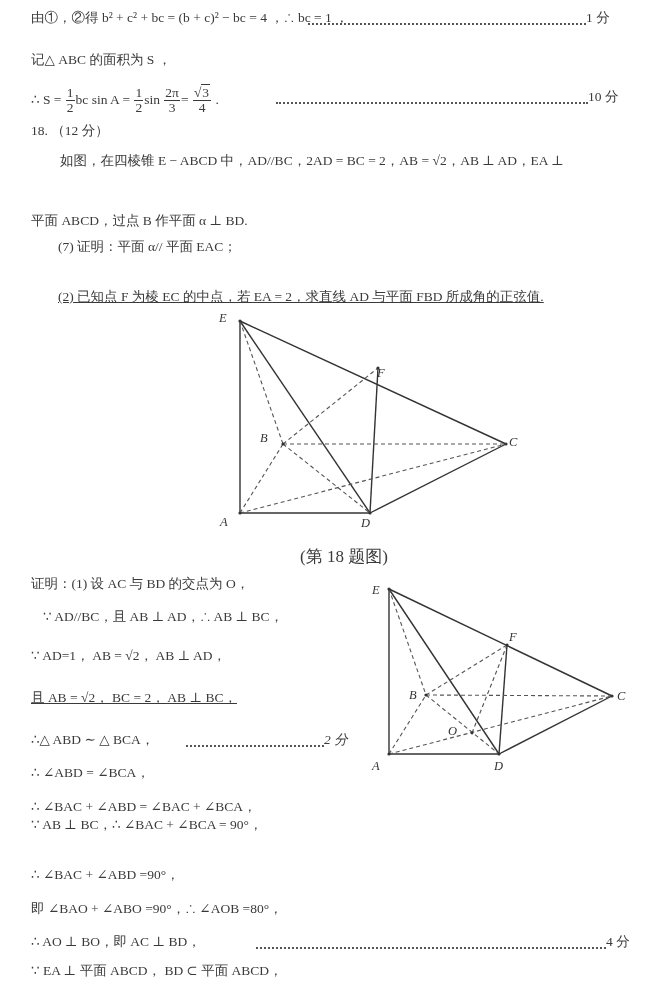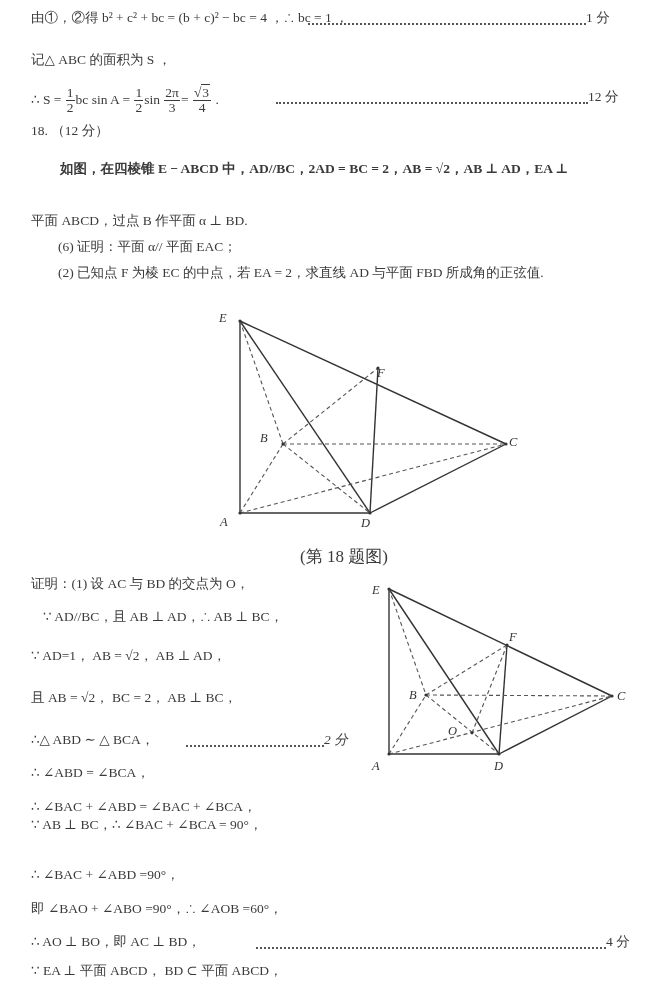--- a/index.html
+++ b/index.html
@@ -33,36 +33,36 @@
 
 <div class="line" style="top:86px;">
   <span>∴ S =</span>
   <span class="frac"><span class="num">1</span><span>2</span></span><span>bc sin A =</span>
   <span class="frac"><span class="num">1</span><span>2</span></span><span>sin</span>
   <span class="frac"><span class="num">2π</span><span>3</span></span><span>=</span>
   <span class="frac"><span class="num">√<span class="sqrt" style="display:inline;">3</span></span><span>4</span></span>
   <span>.</span>
 </div>
 <div class="leader" style="left:276px; top:88px;">
-  <span class="dots" style="width:312px;"></span><span>12 分</span>
+  <span class="dots" style="width:312px;"></span><span>10 分</span>
 </div>
 
 <div class="line" style="top:122px;">
   <span>18. （12 分）</span>
 </div>
-<div class="line" style="top:160px; left:60px;font-weight:bold;">
+<div class="line" style="top:152px; left:60px;">
   <span>如图，在四棱锥 E − ABCD 中，AD//BC，2AD = BC = 2，AB = √2，AB ⊥ AD，EA ⊥</span>
 </div>
 <div class="line" style="top:212px;">
   <span>平面 ABCD，过点 B 作平面 α ⊥ BD.</span>
 </div>
 <div class="line" style="top:238px; left:58px;">
-  <span>(6) 证明：平面 α// 平面 EAC；</span>
+  <span>(7) 证明：平面 α// 平面 EAC；</span>
 </div>
-<div class="line" style="top:264px; left:58px;">
+<div class="line" style="top:288px; left:58px;text-decoration:underline;">
   <span>(2) 已知点 F 为棱 EC 的中点，若 EA = 2，求直线 AD 与平面 FBD 所成角的正弦值.</span>
 </div>
 
 <div class="fig" style="left:0; top:0;">
   <svg width="665" height="560" viewBox="0 0 665 560">
     <g stroke="#333" stroke-width="1.4" fill="none">
       <line x1="240" y1="321" x2="240" y2="513"></line>
       <line x1="240" y1="513" x2="370" y2="513"></line>
       <line x1="240" y1="321" x2="506" y2="444"></line>
       <line x1="240" y1="321" x2="370" y2="513"></line>
@@ -91,30 +91,30 @@
     <text class="lbl" x="509" y="446">C</text>
     <text class="lbl" x="220" y="526">A</text>
     <text class="lbl" x="361" y="527">D</text>
   </svg>
 </div>
 <div class="caption">(第 18 题图)</div>
 
 <div class="line" style="top:575px;"><span>证明：(1) 设 AC 与 BD 的交点为 O，</span></div>
 <div class="line" style="top:608px;margin-left:12px;"><span>∵ AD//BC，且 AB ⊥ AD，∴ AB ⊥ BC，</span></div>
 <div class="line" style="top:647px;"><span>∵ AD=1， AB = √2， AB ⊥ AD，</span></div>
-<div class="line" style="top:689px;"><span>且 AB = √2， BC = 2， AB ⊥ BC，</span></div>
+<div class="line" style="top:689px;text-decoration:underline;"><span>且 AB = √2， BC = 2， AB ⊥ BC，</span></div>
 <div class="line" style="top:731px;"><span>∴△ ABD ∼ △ BCA，</span></div>
 <div class="leader" style="left:186px; top:731px;font-style:italic;">
   <span class="dots" style="width:138px;"></span><span>2 分</span>
 </div>
 <div class="line" style="top:764px;"><span>∴ ∠ABD = ∠BCA，</span></div>
 <div class="line" style="top:798px;"><span>∴ ∠BAC + ∠ABD = ∠BAC + ∠BCA，</span></div>
 <div class="line" style="top:816px;"><span>∵ AB ⊥ BC，∴ ∠BAC + ∠BCA = 90°，</span></div>
 <div class="line" style="top:866px;"><span>∴ ∠BAC + ∠ABD =90°，</span></div>
-<div class="line" style="top:900px;"><span>即 ∠BAO + ∠ABO =90°，∴ ∠AOB =60°，</span></div>
+<div class="line" style="top:900px;"><span>即 ∠BAO + ∠ABO =90°，∴ ∠AOB =80°，</span></div>
 <div class="line" style="top:933px;"><span>∴ AO ⊥ BO，即 AC ⊥ BD，</span></div>
 <div class="leader" style="left:256px; top:933px;">
   <span class="dots" style="width:350px;"></span><span>4 分</span>
 </div>
 <div class="line" style="top:962px;"><span>∵ EA ⊥ 平面 ABCD， BD ⊂ 平面 ABCD，</span></div>
 
 <div class="fig" style="left:0; top:0;">
   <svg width="665" height="987" viewBox="0 0 665 987" style="position:absolute; left:0; top:0;">
     <g stroke="#333" stroke-width="1.4" fill="none">
       <line x1="389" y1="589" x2="389" y2="754"></line>

